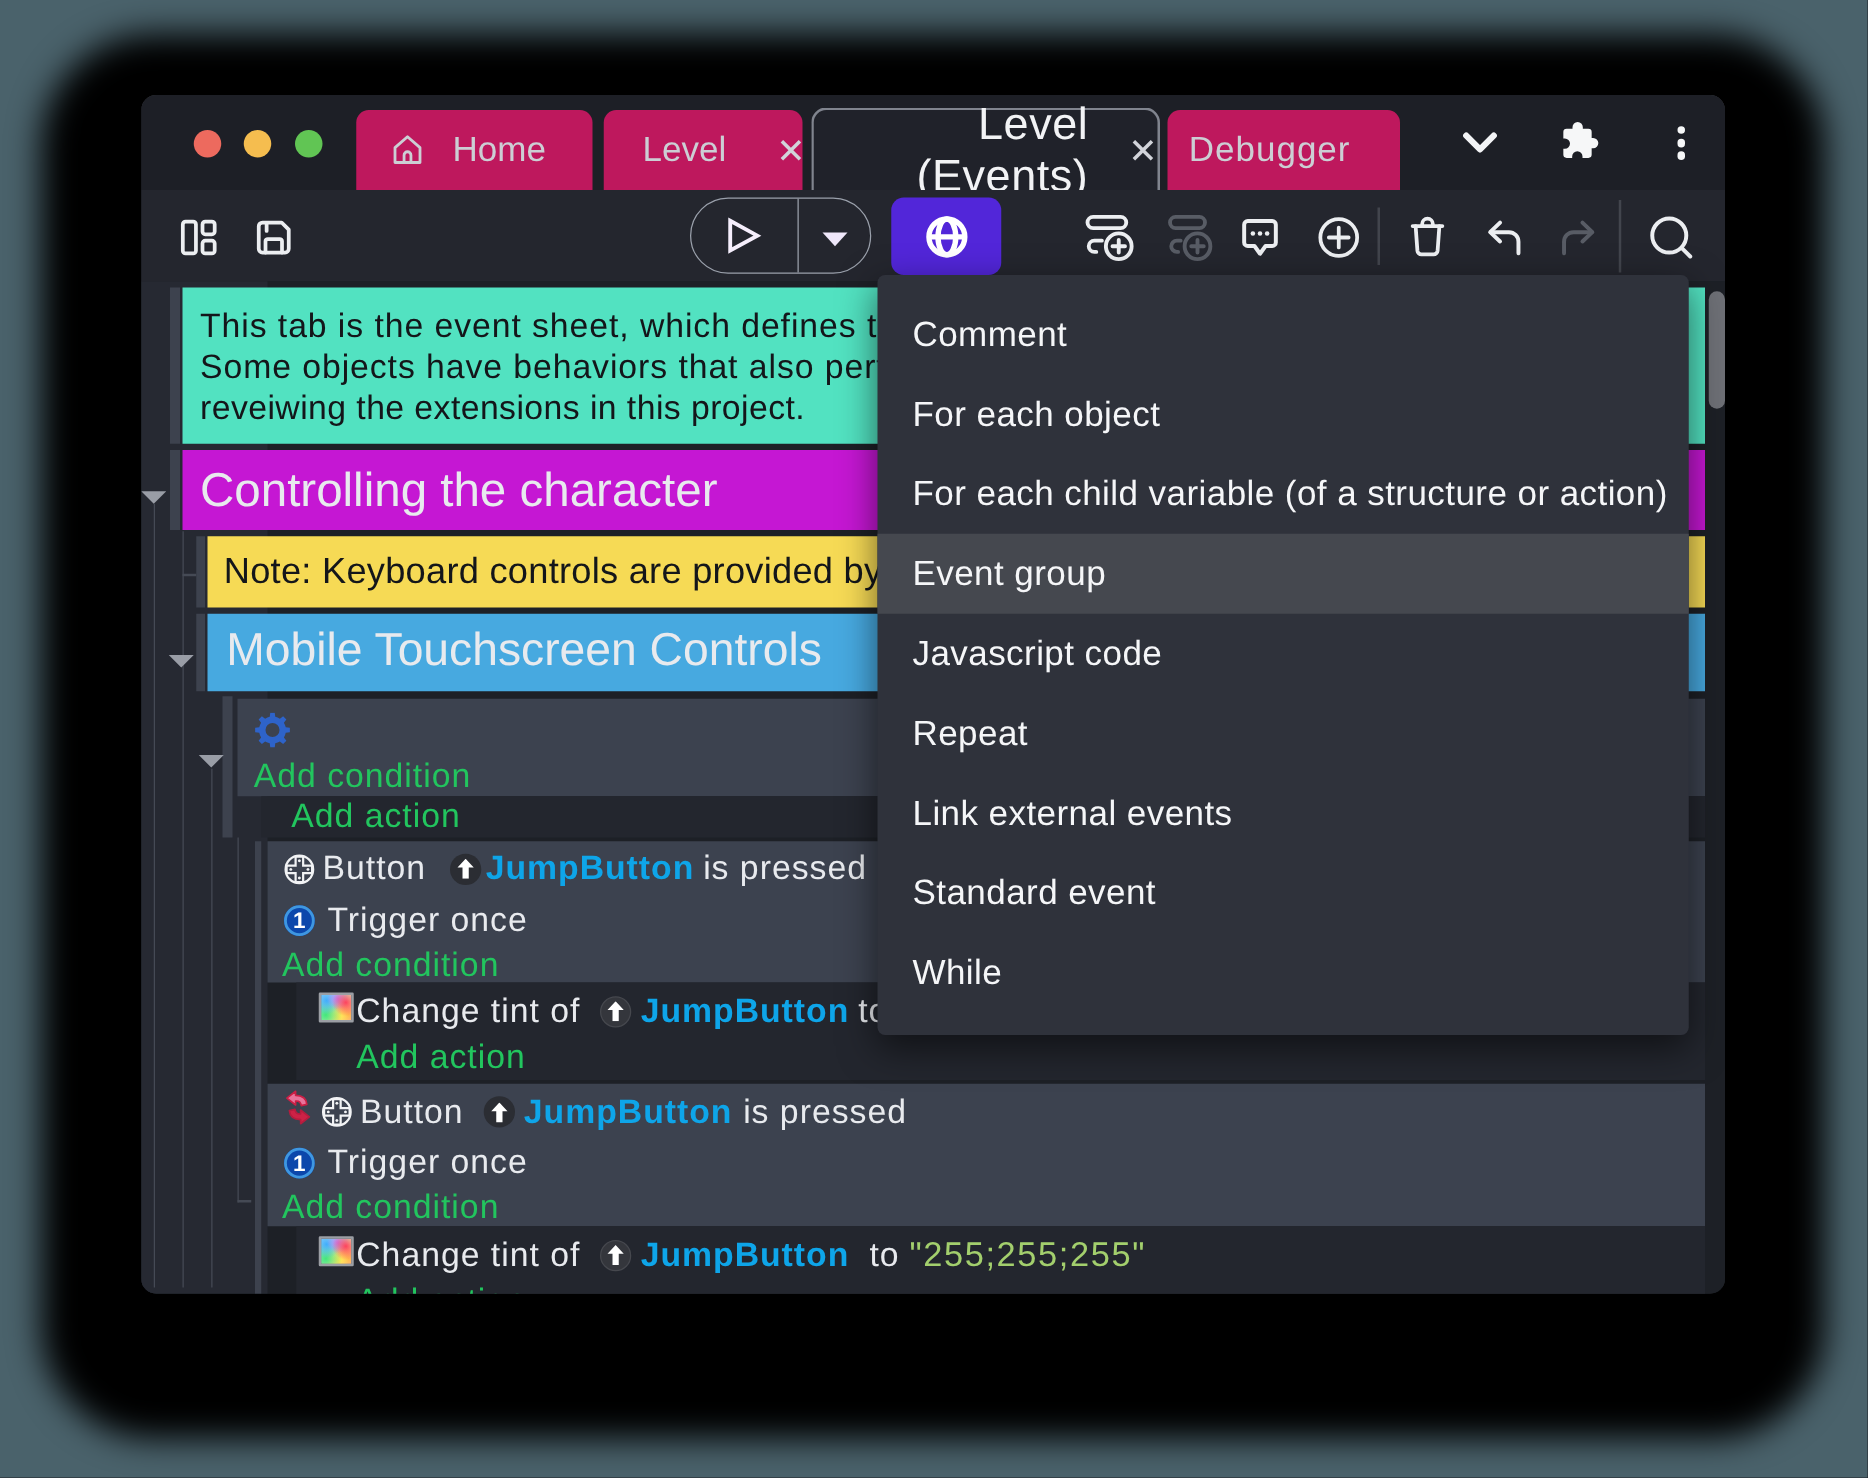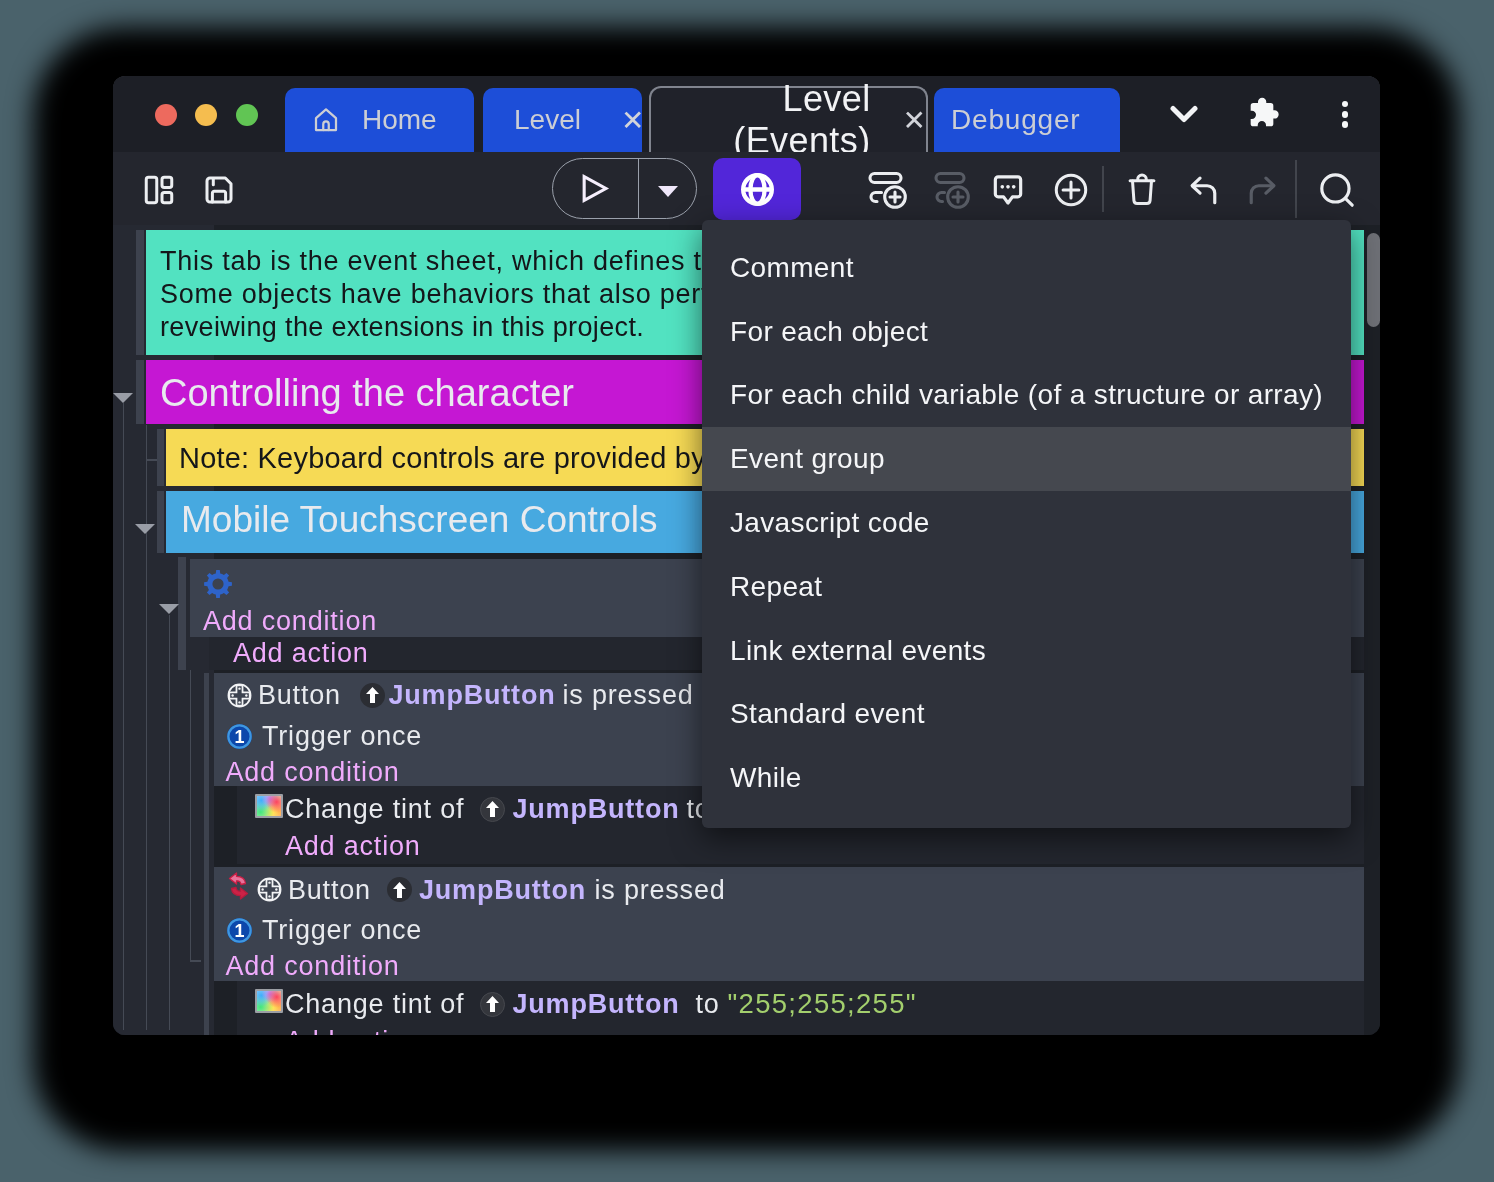--- a/index.html
+++ b/index.html
@@ -11,35 +11,35 @@
     background:#000; border-radius:90px; filter:blur(13px);
   }
   #win {
     position:absolute; left:113px; top:76px; width:1267px; height:959px;
     background:#1e2027; border-radius:12px; overflow:hidden;
     box-shadow: inset 0 1px 0 rgba(255,255,255,0.14);
   }
   
   #titlebar { position:absolute; left:0; top:0; width:100%; height:76px; background:#1d1f26; }
   .tl { position:absolute; top:28px; width:22px; height:22px; border-radius:50%; }
-  .tab { position:absolute; top:12px; height:64px; background:#1d4ed8; border-radius:10px 10px 0 0;
+  .tab { position:absolute; top:12px; height:64px; background:#be185d; border-radius:10px 10px 0 0;
          color:#ccced4; font-size:27px; display:flex; align-items:center; }
   .tabx { color:#d2d4da; font-size:28px; }
   #activetab { position:absolute; top:10px; height:66px; background:#20222a;
     border:2px solid #80848e; border-bottom:none; border-radius:12px 12px 0 0;
     color:#f2f3f5; font-size:27px; display:flex; align-items:center; }
   
   #toolbar { position:absolute; left:0; top:76px; width:100%; height:73px; background:#24262e; }
   
   #sheet { position:absolute; left:0; top:149px; width:100%; height:810px; background:#1d2026; }
   .row { position:absolute; }
   .rowtext { position:absolute; white-space:nowrap; color:#e8eaee; font-size:27px; letter-spacing:0.8px; transform:translateY(-50%); }
-  .gray { color:#f0abfc; }
+  .gray { color:#22c55e; }
   .black { color:#14161a; }
-  .jb { color:#c4b5fd; font-weight:bold; }
+  .jb { color:#0ea5e9; font-weight:bold; }
   .grn { color:#a3cf6d; }
   .treeline { position:absolute; width:1px; background:#383c46; }
   .tri { position:absolute; width:0; height:0; border-left:10px solid transparent; border-right:10px solid transparent; border-top:10.5px solid #999da6; }
   
   #menu { position:absolute; left:589px; top:144px; width:649px; height:608px;
     background:#2f323b; border-radius:6px; box-shadow:0 10px 30px rgba(0,0,0,0.55);
     padding-top:16px; }
   .mi { height:63.8px; display:flex; align-items:center; padding-left:28px;
         color:#f5f6f8; font-size:28px; letter-spacing:0.35px; white-space:nowrap; }
   .mi.sel { background:#45484f; }
@@ -299,21 +299,21 @@
       <div class="rowtext" style="left:459px; top:23px;">to</div>
       <div class="rowtext grn" style="left:491px; top:23px; font-size:27.5px; letter-spacing:1.3px;">"255;255;255"</div>
       <div class="rowtext gray" style="left:48.5px; top:60px;">Add action</div>
     </div>
 
     <div class="abs" style="left:1253.5px; top:8px; width:13.5px; height:94px; background:#6e7076; border-radius:7px;"></div>
   </div>
   <div id="menu">
     <div class="mi">Comment</div>
     <div class="mi">For each object</div>
-    <div class="mi">For each child variable (of a structure or array)</div>
+    <div class="mi">For each child variable (of a structure or action)</div>
     <div class="mi sel">Event group</div>
     <div class="mi">Javascript code</div>
     <div class="mi">Repeat</div>
     <div class="mi">Link external events</div>
     <div class="mi">Standard event</div>
     <div class="mi">While</div>
   </div>
 </div>
 
 </body></html>

